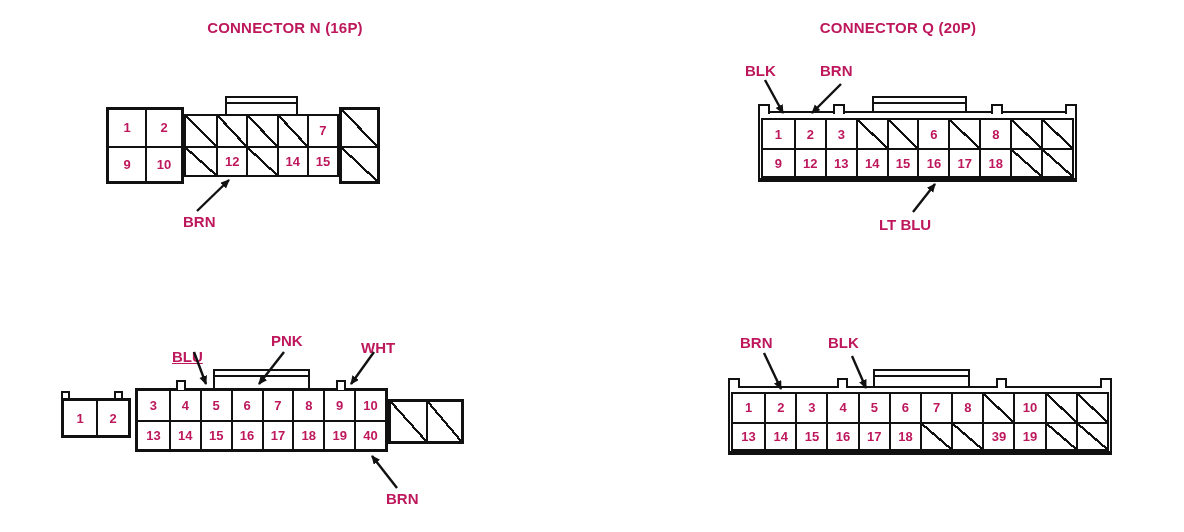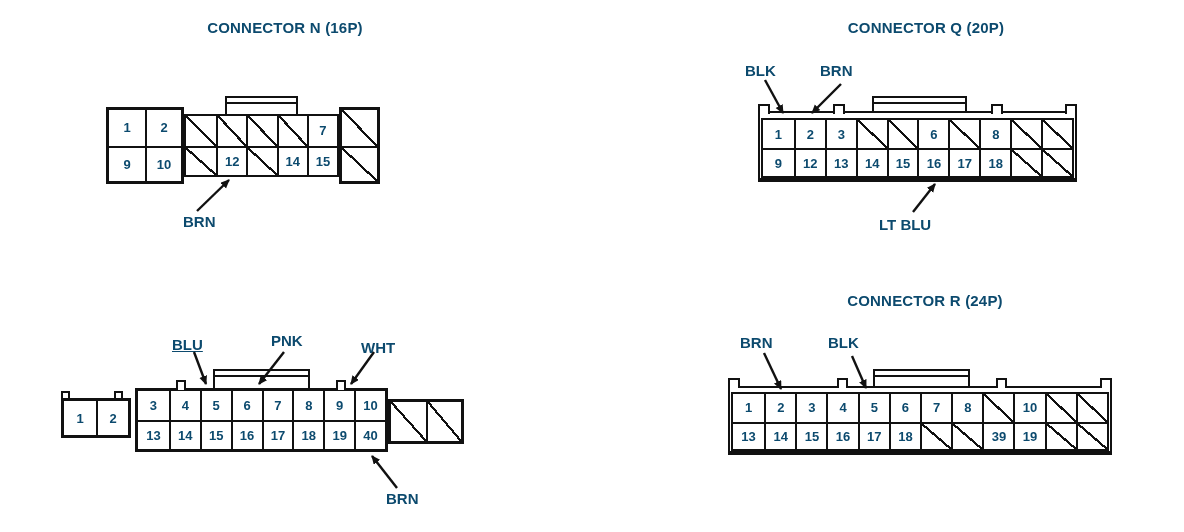--- a/index.html
+++ b/index.html
@@ -1,18 +1,18 @@
 <!DOCTYPE html>
 <html><head>
 <meta charset="utf-8">
 <style>
   html,body{margin:0;padding:0;background:#fff;}
   #canvas{
     position:relative;width:1184px;height:532px;background:#fff;overflow:hidden;
-    font-family:"Liberation Sans","DejaVu Sans",sans-serif;color:#0c4a6e;
+    font-family:"Liberation Sans","DejaVu Sans",sans-serif;color:#be185d;
   }
   .title{
     position:absolute;width:260px;text-align:center;
     font-size:15px;font-weight:bold;letter-spacing:.2px;white-space:nowrap;
   }
   .wire-label{
     position:absolute;font-size:15px;font-weight:bold;white-space:nowrap;
   }
   .grid{
     position:absolute;box-sizing:border-box;display:grid;background:#fff;
@@ -72,21 +72,21 @@
       <div class="cell bl bt">10</div>
     </div>
 
   <div class="grid" style="left: 339px; top: 107px; width: 41px; height: 77px; border: 3px solid rgb(17, 17, 17); grid-template-columns: repeat(1, 1fr); grid-template-rows: repeat(2, 1fr);">
       <div class="cell hatch"></div>
       <div class="cell bt hatch"></div>
     </div>
 
   <div class="wire-label" style="left:183px;top:213px;">BRN</div>
 
-  <div class="title" style="left:796px;top:19px;">CONNECTOR Q (20P)</div>
+  <div class="title" style="left:768px;top:19px;">CONNECTOR Q (20P)</div>
 
   <div class="tab" style="left:872px;top:96px;width:95px;height:17px;"></div>
 
   <div class="shell" style="left:758px;top:111px;width:319px;height:71px;border:2px solid #111;border-bottom:4px solid #111;"></div>
 
   <div class="notch" style="left:758px;top:104px;width:12px;height:10px;"></div>
   <div class="notch" style="left:833px;top:104px;width:12px;height:10px;"></div>
   <div class="notch" style="left:991px;top:104px;width:12px;height:10px;"></div>
   <div class="notch" style="left:1065px;top:104px;width:12px;height:10px;"></div>
 
@@ -148,26 +148,25 @@
     </div>
 
   <div class="notch" style="left:176px;top:380px;width:10px;height:10px;"></div>
   <div class="notch" style="left:336px;top:380px;width:10px;height:10px;"></div>
 
   <div class="grid" style="left: 388px; top: 399px; width: 76px; height: 45px; border: 3px solid rgb(17, 17, 17); grid-template-columns: repeat(2, 1fr); grid-template-rows: repeat(1, 1fr);">
       <div class="cell hatch"></div>
       <div class="cell bl hatch"></div>
     </div>
 
-  <div class="wire-label" style="left:172px;top:336px;text-decoration:underline;">BLU</div>
+  <div class="wire-label" style="left:172px;top:348px;text-decoration:underline;">BLU</div>
   <div class="wire-label" style="left:271px;top:332px;">PNK</div>
   <div class="wire-label" style="left:361px;top:339px;">WHT</div>
   <div class="wire-label" style="left:386px;top:490px;">BRN</div>
 
-  <div class="title" style="left:795px;top:292px;">CONNECTOR R (24P)</div>
 
   <div class="tab" style="left:873px;top:369px;width:97px;height:19px;"></div>
 
   <div class="shell" style="left:728px;top:386px;width:384px;height:69px;border:2px solid #111;border-bottom:4px solid #111;"></div>
 
   <div class="notch" style="left:728px;top:378px;width:12px;height:10px;"></div>
   <div class="notch" style="left:837px;top:378px;width:11px;height:10px;"></div>
   <div class="notch" style="left:996px;top:378px;width:11px;height:10px;"></div>
   <div class="notch" style="left:1100px;top:378px;width:12px;height:10px;"></div>
 

